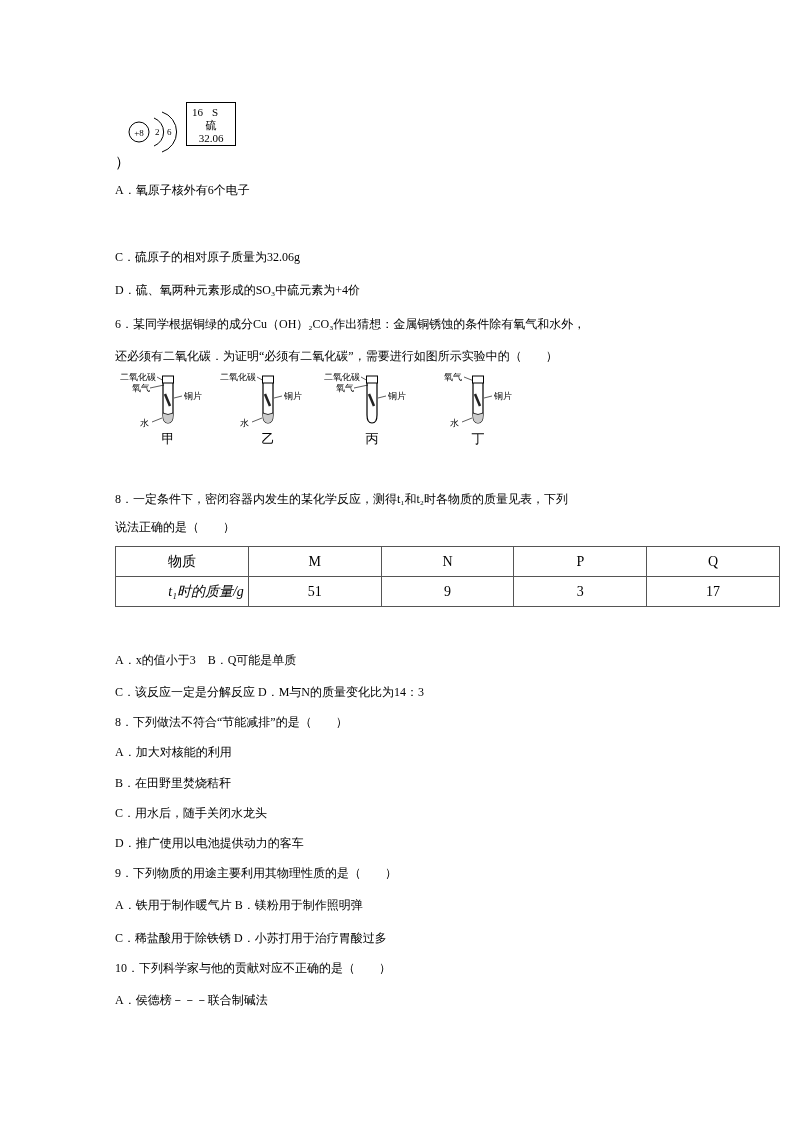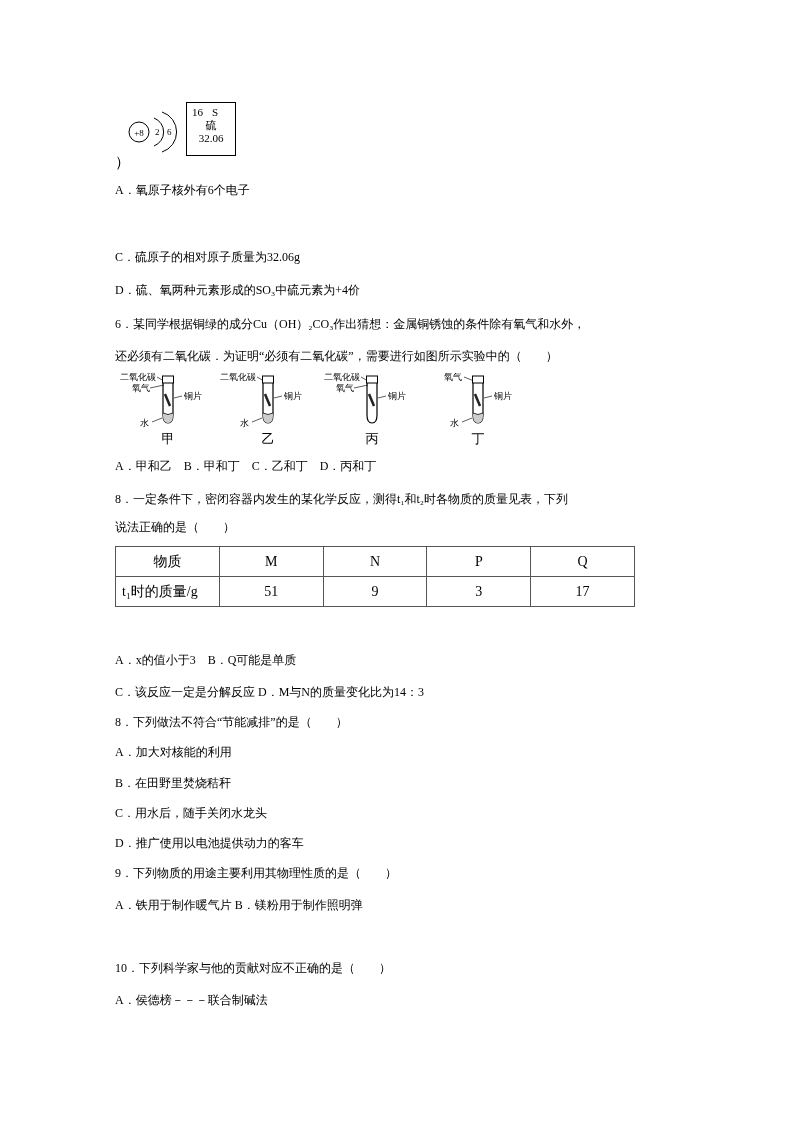--- a/index.html
+++ b/index.html
@@ -17,44 +17,44 @@
     position:absolute; left:115px;
     font-size:12px; line-height:20px;
     white-space:pre; color:#000;
   }
   .paren { font-size:15px; }
 
   
   .atom-svg { position:absolute; left:124px; top:104px; }
   .element-box {
     position:absolute; left:186px; top:102px;
-    width:50px; height:54px;
+    width:50px; height:44px;
     border:1.5px solid #000;
     font-size:11px; line-height:13px;
-    display:flex; flex-direction:column; justify-content:flex-start;
+    display:flex; flex-direction:column; justify-content:space-between;
     padding:3px 5px;
   }
   .eb-row1 { display:flex; justify-content:space-between; padding-right:12px; }
   .eb-center { text-align:center; }
 
   
   .tube-group { position:absolute; top:368px; width:95px; height:80px; }
   .tube-group svg text { font-family:"Liberation Serif","DejaVu Serif",serif; fill:#000; }
 
   
   .qtable {
     position:absolute; left:115px; top:546px;
-    width:520px; border-collapse:collapse;
+    width:665px; border-collapse:collapse;
     font-size:14px; table-layout:fixed;
   }
   .qtable td {
     border:1px solid #555; height:30px;
     text-align:center; padding:0 4px; white-space:pre;
   }
-  .qtable td.rowlabel { text-align:left; padding-left:6px; }
+  .qtable td.rowlabel { text-align:right; padding-left:6px;font-style:italic; }
 </style>
 </head>
 <body>
 
 <div class="page">
 
   <svg class="atom-svg" width="58" height="56" viewBox="0 0 58 56">
     <circle cx="15" cy="28" r="10" fill="none" stroke="#000" stroke-width="1"></circle>
     <text x="15" y="31.5" font-size="9" text-anchor="middle">+8</text>
     <path d="M30,14 A15,15 0 0 1 30,42" fill="none" stroke="#000" stroke-width="1"></path>
@@ -142,21 +142,20 @@
       <path d="M45,45 Q50,48 55,45" fill="none" stroke="#000" stroke-width="0.8"></path>
       <line x1="47" y1="26" x2="52" y2="38" stroke="#222" stroke-width="2.5"></line>
       <line x1="56" y1="30" x2="64" y2="28" stroke="#333" stroke-width="0.8"></line>
       <text x="66" y="31" font-size="9">铜片</text>
       <line x1="44" y1="50" x2="34" y2="54" stroke="#333" stroke-width="0.8"></line>
       <text x="22" y="58" font-size="9">水</text>
       <text x="50" y="75" font-size="13" text-anchor="middle">丁</text>
     </svg>
   </div>
 
-  <div class="line" style="top:456px">A．甲和乙　B．甲和丁　C．乙和丁　D．丙和丁</div>
 
   <div class="line" style="top:489px">8．一定条件下，密闭容器内发生的某化学反应，测得t₁和t₂时各物质的质量见表，下列</div>
   <div class="line" style="top:517px">说法正确的是（　　）</div>
 
   <table class="qtable">
     <tbody>
         <tr>
       <td>物质</td>
       <td>M</td>
       <td>N</td>
@@ -177,17 +176,18 @@
   <div class="line" style="top:682px">C．该反应一定是分解反应 D．M与N的质量变化比为14：3</div>
 
   <div class="line" style="top:712px">8．下列做法不符合“节能减排”的是（　　）</div>
   <div class="line" style="top:742px">A．加大对核能的利用</div>
   <div class="line" style="top:773px">B．在田野里焚烧秸秆</div>
   <div class="line" style="top:833px">D．推广使用以电池提供动力的客车</div>
   <div class="line" style="top:803px">C．用水后，随手关闭水龙头</div>
 
   <div class="line" style="top:863px">9．下列物质的用途主要利用其物理性质的是（　　）</div>
   <div class="line" style="top:895px">A．铁用于制作暖气片 B．镁粉用于制作照明弹</div>
+  <div class="line" style="top:928px">C．稀盐酸用于除铁锈 D．小苏打用于治疗胃酸过多</div>
 
   <div class="line" style="top:958px">10．下列科学家与他的贡献对应不正确的是（　　）</div>
   <div class="line" style="top:990px">A．侯德榜－－－联合制碱法</div>
 
 </div>
 
 </body></html>

